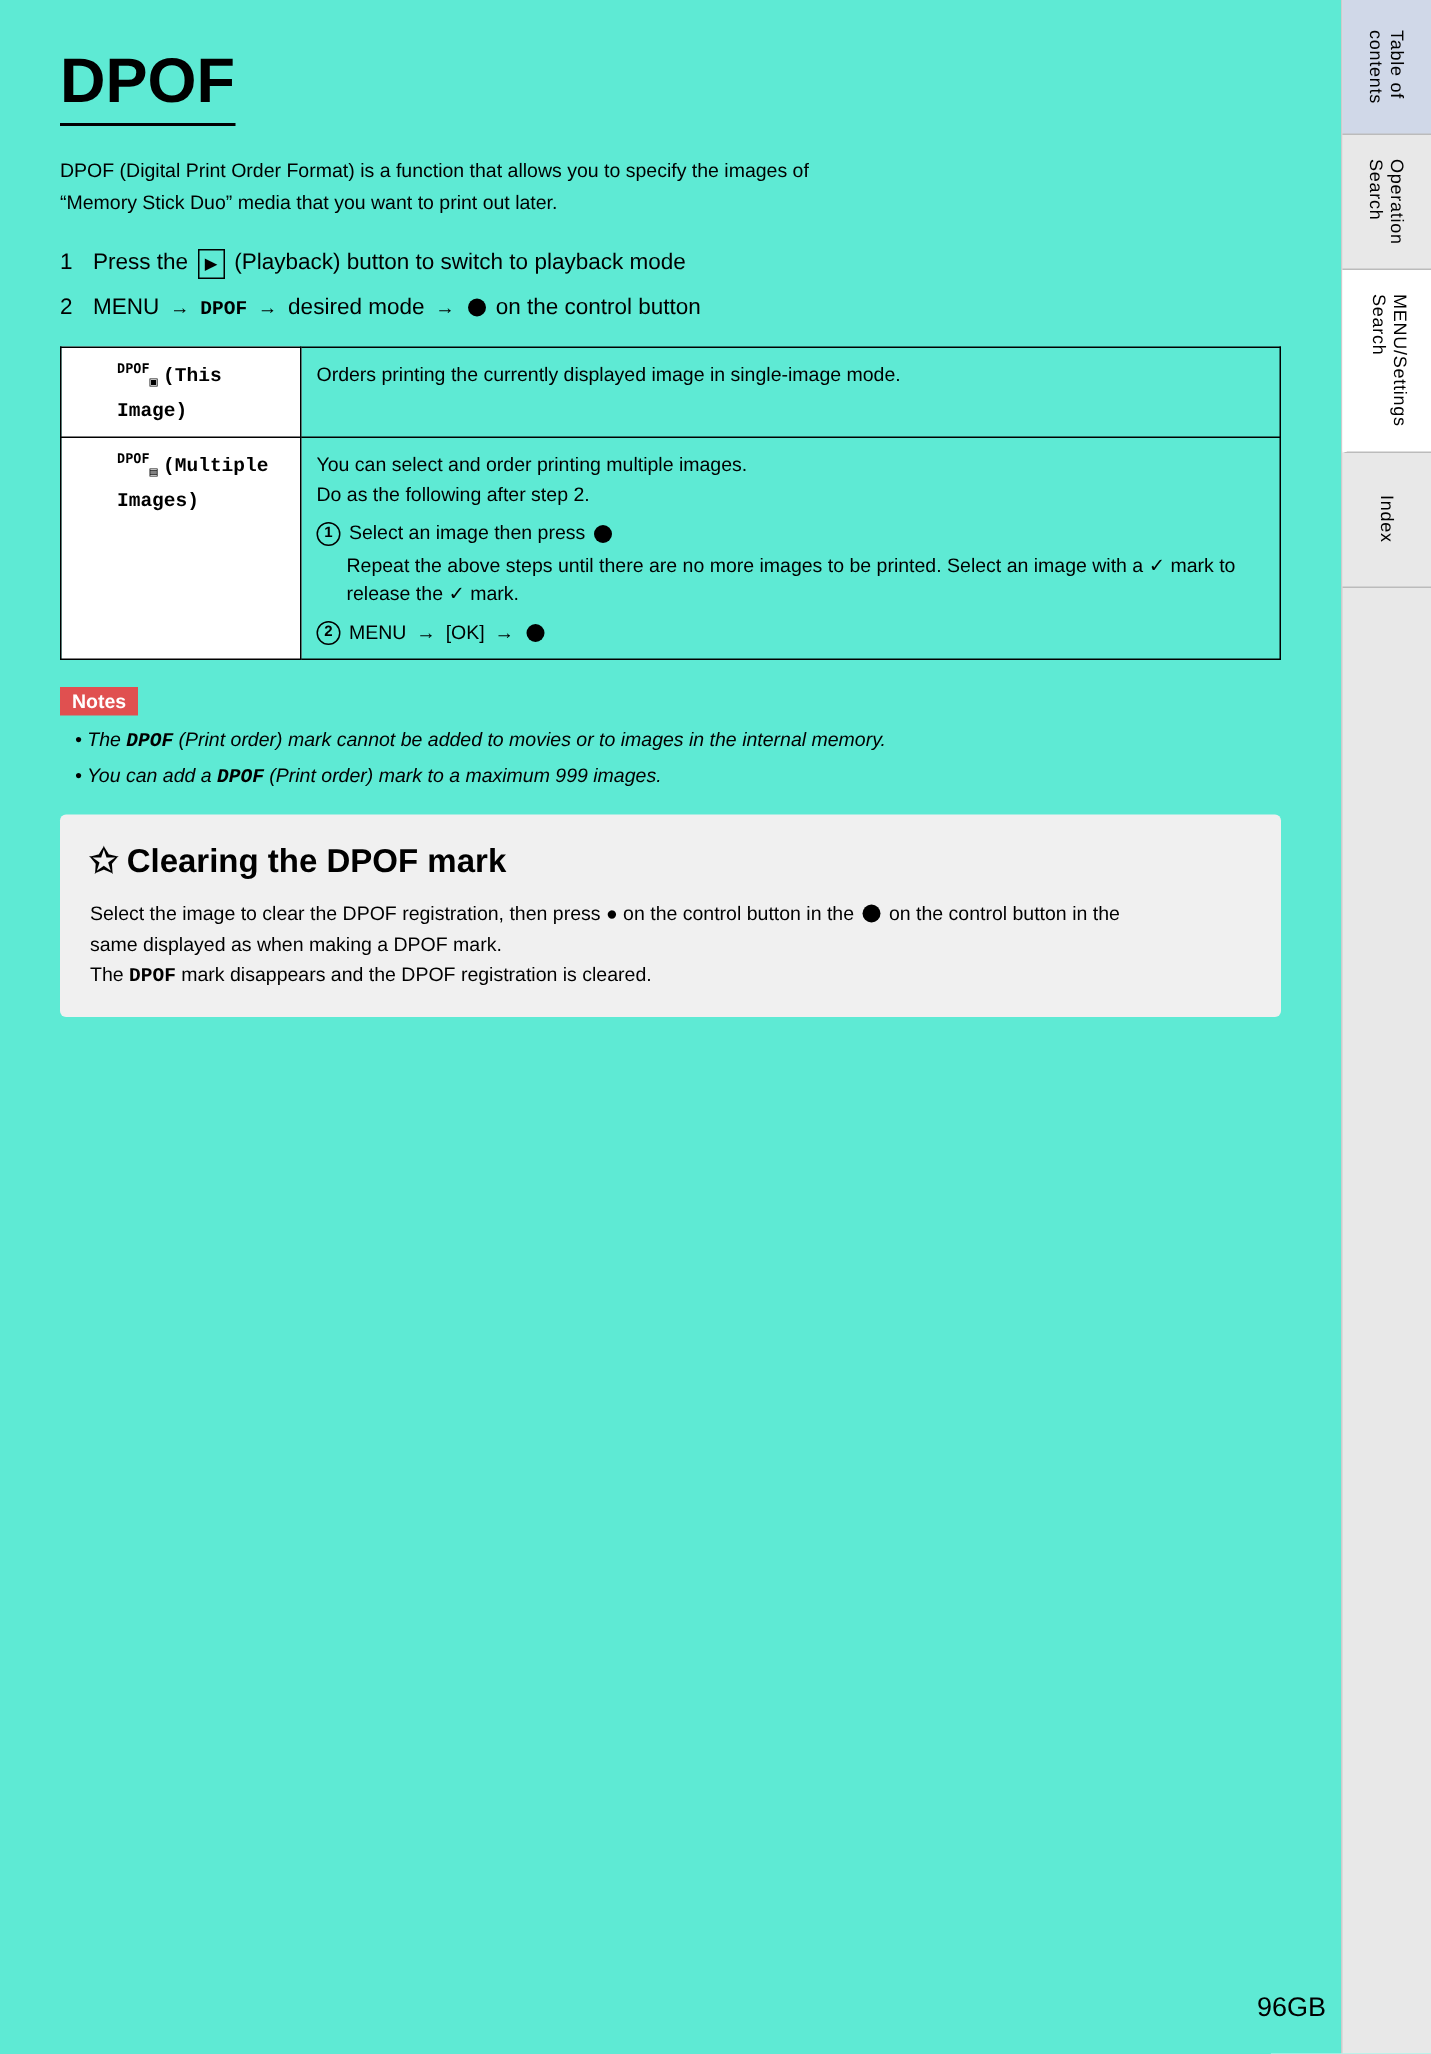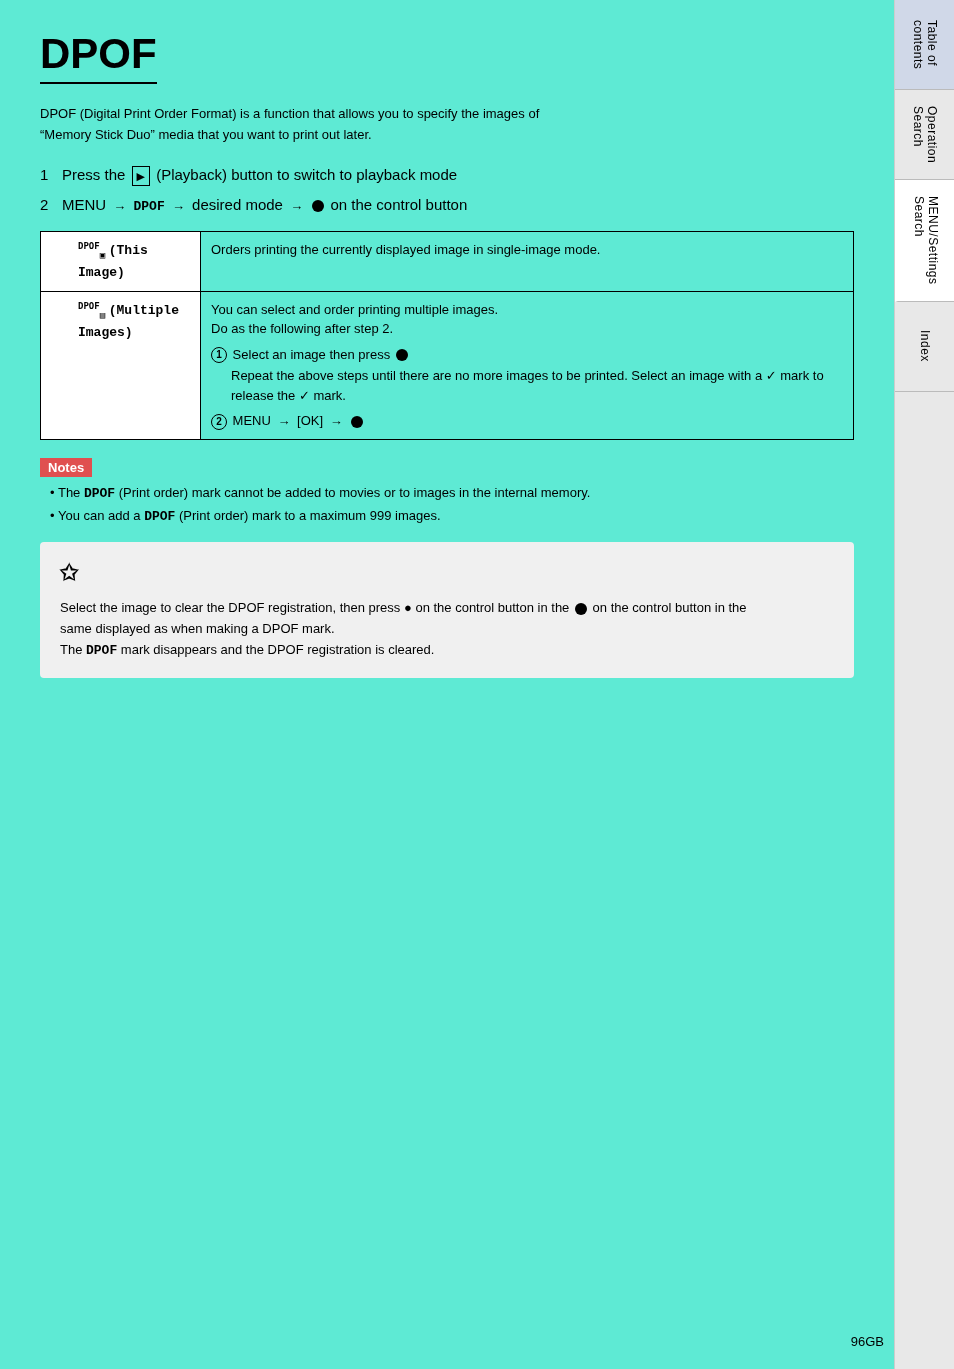--- a/index.html
+++ b/index.html
@@ -181,20 +181,21 @@
       color: #fff;
       font-size: 13px;
       font-weight: bold;
       padding: 2px 8px;
       margin-bottom: 6px;
     }
 
     .notes-list {
       list-style: none;
       padding-left: 10px;
+      font-style: italic;
     }
 
     .notes-list li {
       font-size: 13px;
       line-height: 1.6;
       margin-bottom: 2px;
     }
 
     .notes-list li::before {
       content: "• ";
@@ -224,21 +225,21 @@
     .clearing-text {
       font-size: 13px;
       line-height: 1.6;
     }
 
     
     .page-number {
       position: absolute;
       bottom: 20px;
       right: 70px;
-      font-size: 13px;
+      font-size: 18px;
       text-align: right;
     }
 
     
     .checkmark {
       font-size: 13px;
     }
 
     
     .steps-section {
@@ -326,20 +327,21 @@
         <li>
           You can add a <strong class="dpof-bold">DPOF</strong> (Print order) mark to a maximum 999 images.
         </li>
       </ul>
     </div>
 
     
     <div class="clearing-section">
       <div class="clearing-title">
         <span class="clearing-icon">✩</span>
+        <span>Clearing the DPOF mark</span>
       </div>
       <div class="clearing-text">
         <span>Select the image to clear the DPOF registration, then press ● on the control button in the</span>
         <span class="bullet-circle" style="display:inline-block;"></span>
         <span> on the control button in the</span><br>
         <span>same displayed as when making a DPOF mark.</span><br>
         <span>The <strong class="dpof-bold">DPOF</strong> mark disappears and the DPOF registration is cleared.</span>
       </div>
     </div>
 

